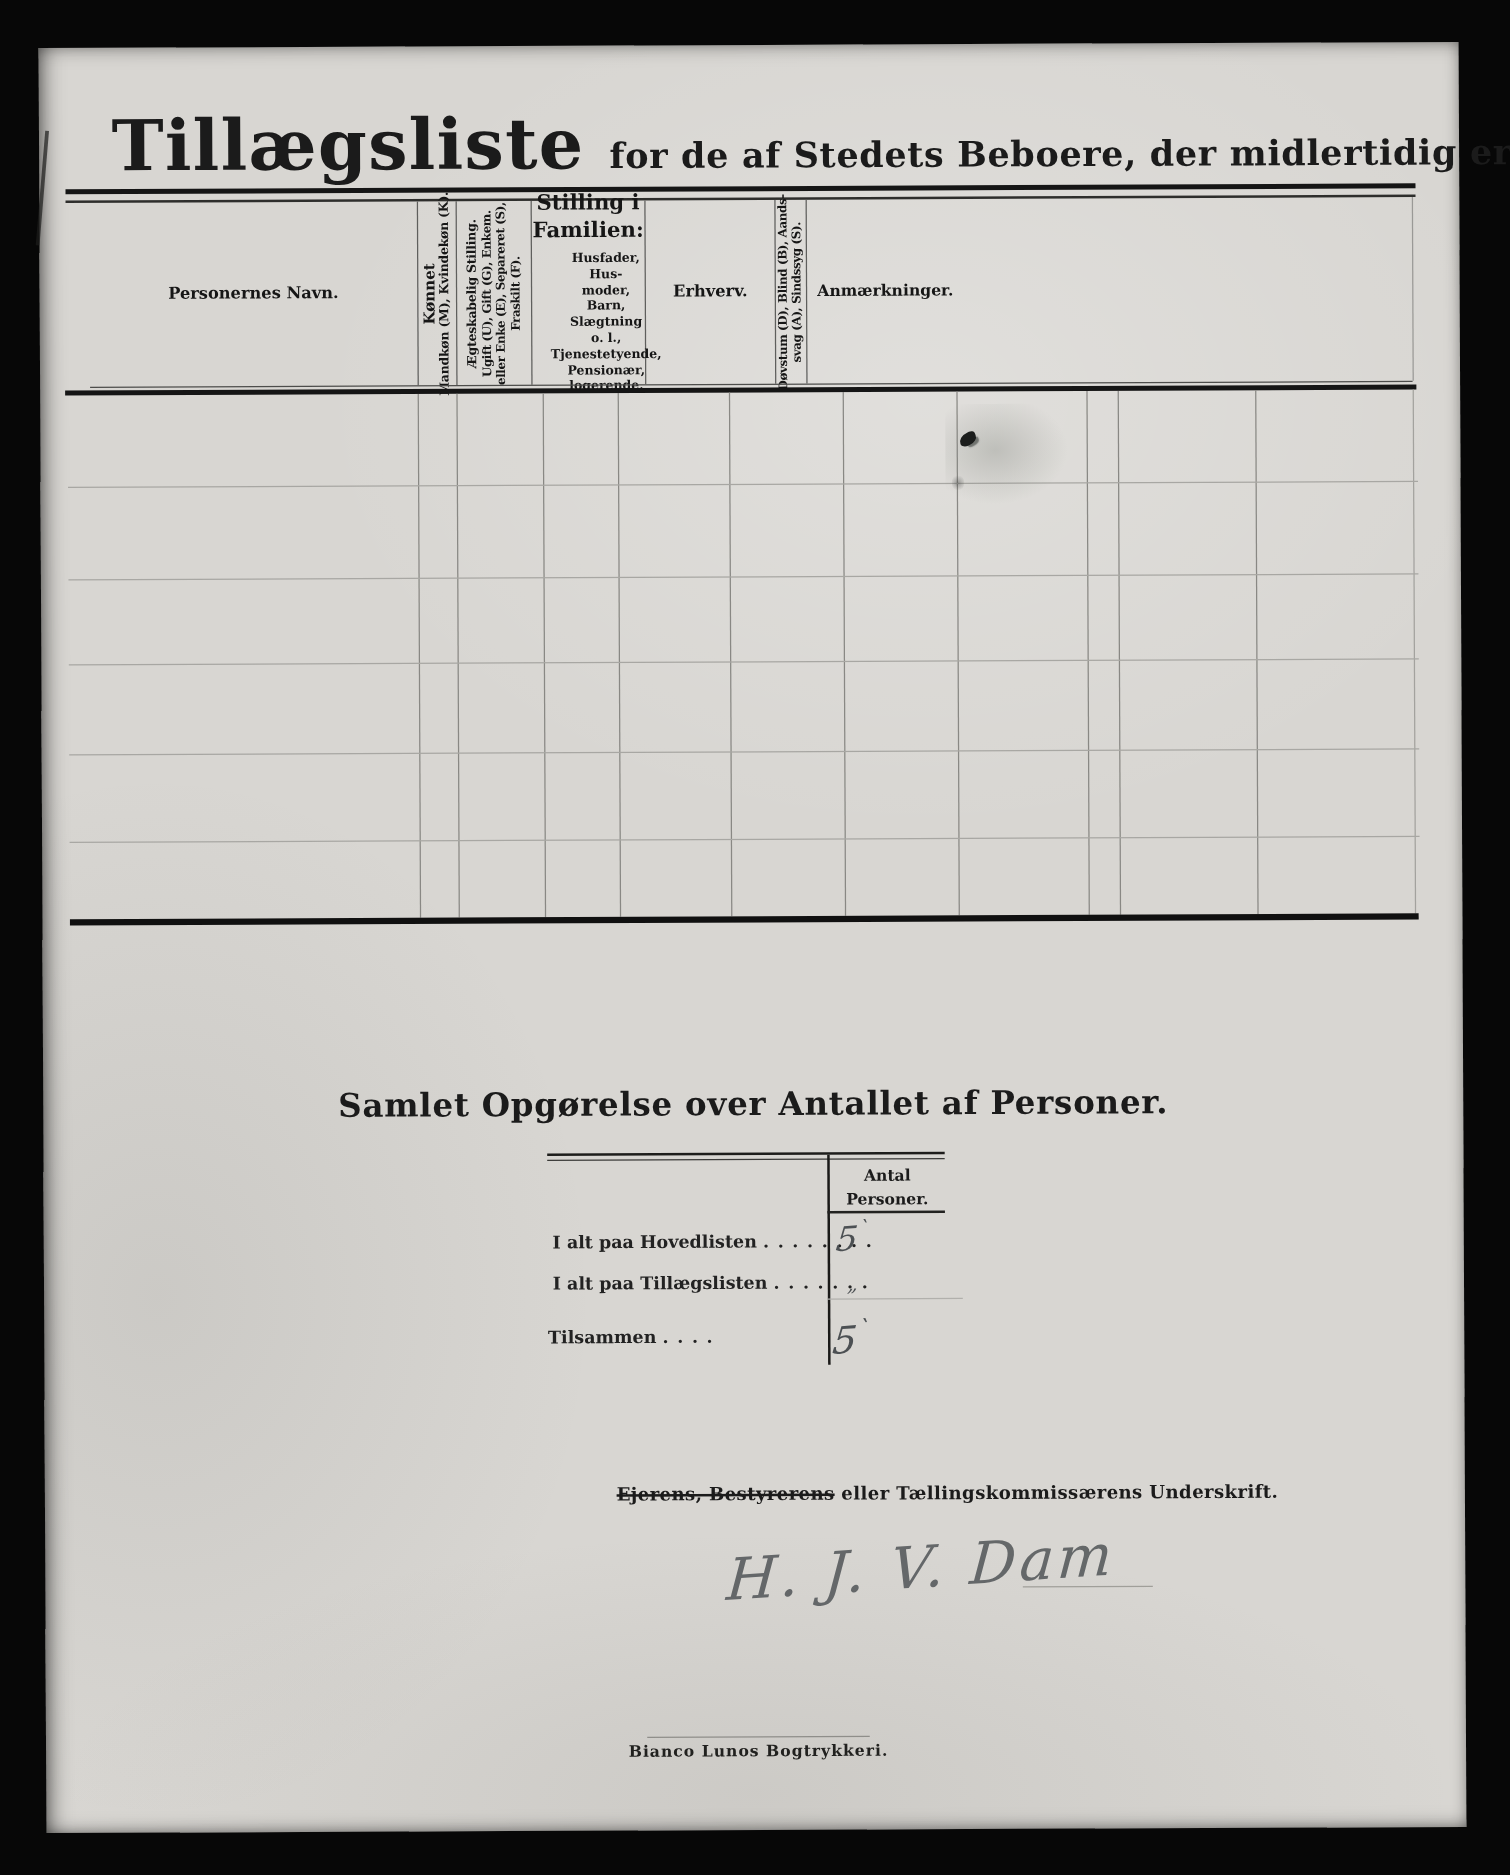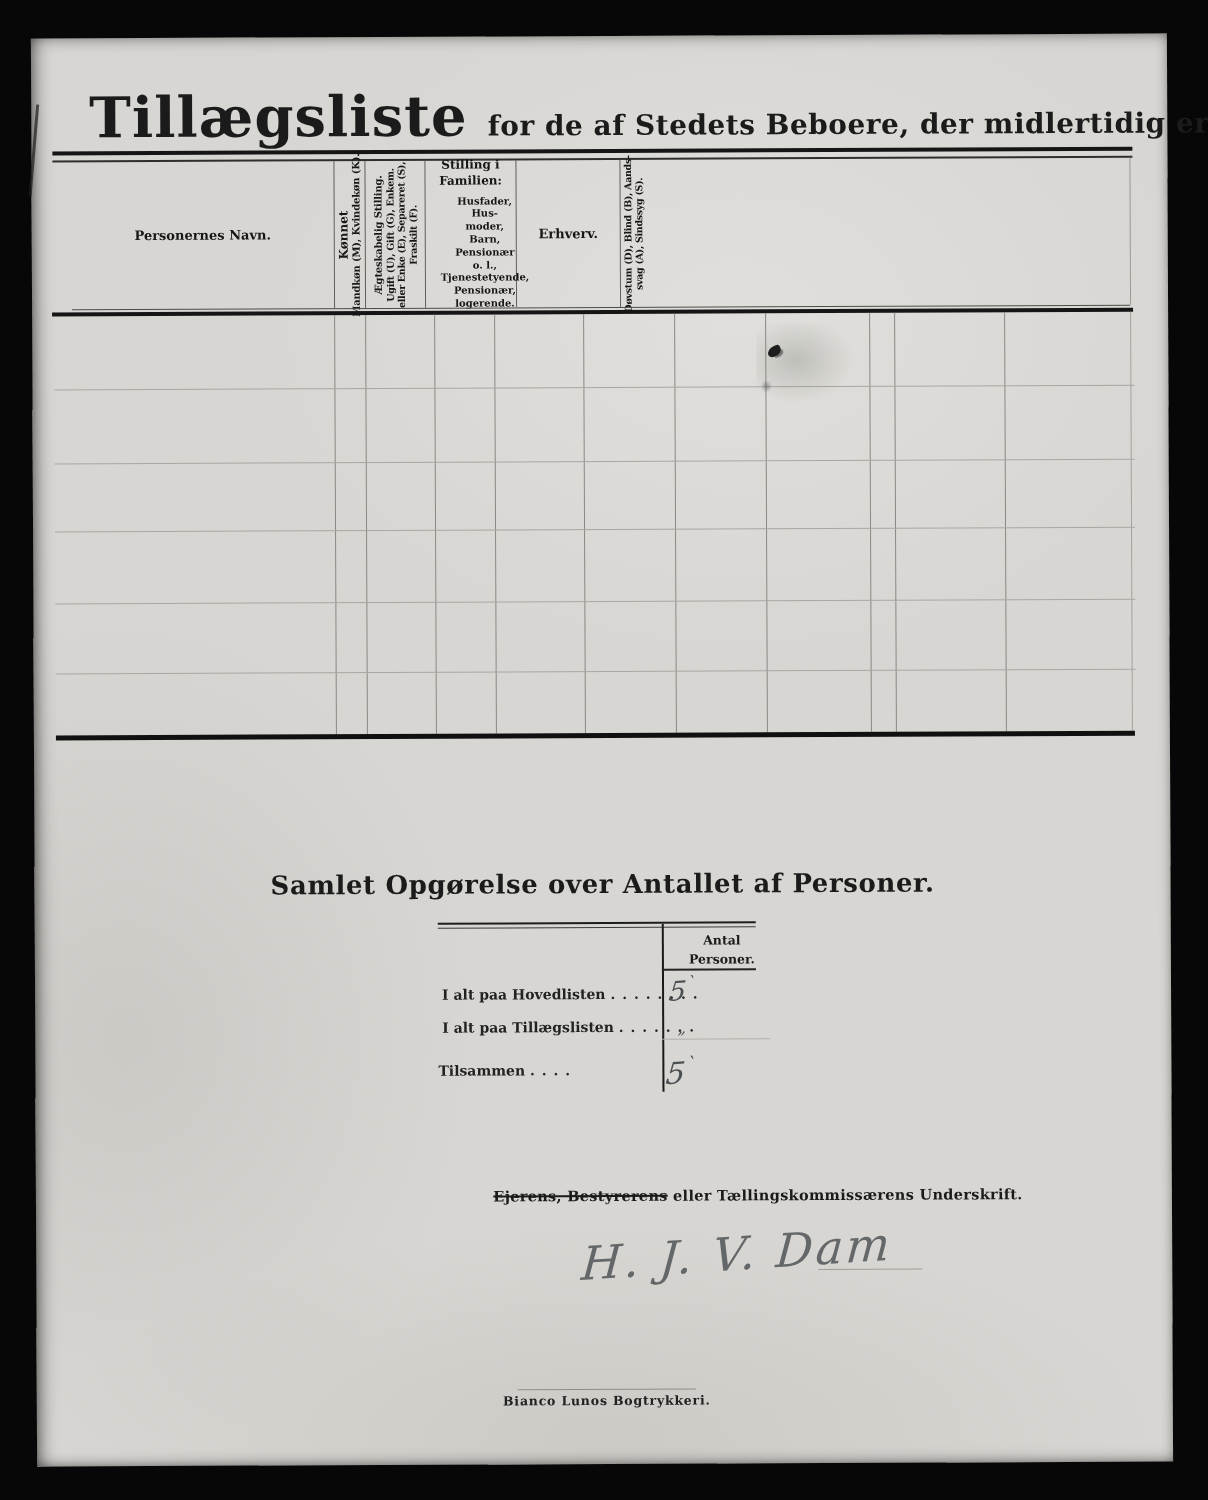--- a/index.html
+++ b/index.html
@@ -43,21 +43,21 @@
   .thead{position:absolute;left:40px;top:124px;width:1058px;height:147px;display:flex;border-right:1px solid #9a9996;}
   .hcell{box-sizing:border-box;border-right:1.5px solid #5f5f5d;position:relative;
          display:flex;flex-direction:column;align-items:center;justify-content:center;
          text-align:center;font-weight:bold;color:#161616;}
   .hcell:last-child{border-right:none;}
   .c0{width:263px;} .c1{width:31px;} .c2{width:69px;} .c3{width:60px;} .c4{width:89px;}
   .c5{width:91px;} .c6{width:91px;} .c7{width:104px;} .c8{width:25px;} .c9{width:110px;} .c10{width:125px;}
   .h-label{font-size:13px;line-height:1.35;}
   .h-label-sm{font-size:12.5px;line-height:1.5;}
   .h-sub{font-size:10px;line-height:1.28;margin-left:28px;}
-  .h-group-title{font-size:12px;line-height:1.3;margin-bottom:6px;}
+  .h-group-title{font-size:17px;line-height:1.3;margin-bottom:6px;}
   .rot{position:absolute;top:50%;left:50%;transform:translate(-50%,-50%) rotate(-90deg);
        white-space:nowrap;text-align:center;}
   .rot div{line-height:1.2;}
   .rot .big{font-size:12px;}
   .rot .small{font-size:10px;letter-spacing:-0.2px;}
   .rot .tiny{font-size:9.5px;letter-spacing:-0.3px;}
 
   .tbody{position:absolute;left:40px;top:278px;width:1058px;height:419px;display:flex;border-right:1px solid #a3a29e;}
   .bcol{box-sizing:border-box;border-right:1px solid #898884;height:100%;}
   .bcol:last-child{border-right:none;}
@@ -73,21 +73,21 @@
            background:radial-gradient(circle, rgba(60,62,60,0.4), rgba(60,62,60,0) 70%);}
 
   
   .sum-title{position:absolute;left:0;top:833px;width:1136px;text-align:center;
              font-size:26px;font-weight:bold;letter-spacing:0.6px;}
   .sumtab{position:absolute;left:403px;top:886px;width:318px;height:172px;}
   .sum-rule-top1{position:absolute;left:0;top:0;width:318px;height:2px;background:#1d1d1b;}
   .sum-rule-top2{position:absolute;left:0;top:5px;width:318px;height:1px;background:#3a3a38;}
   .sum-divider{position:absolute;left:224px;top:2px;width:2px;height:168px;background:#1a1a18;}
   .sum-colhead{position:absolute;left:226px;top:10px;width:92px;text-align:center;
-               font-size:12.5px;font-weight:bold;line-height:1.5;margin-left:12px;}
+               font-size:12.5px;font-weight:bold;line-height:1.5;}
   .sum-underline{position:absolute;left:224px;top:47px;width:94px;height:2px;background:#222220;}
   .sum-midline{position:absolute;left:224px;top:117px;width:108px;height:1px;background:#b1b0ac;}
   .sum-row{position:absolute;font-size:14px;font-weight:bold;white-space:nowrap;color:#222;}
   .sum-row-1{left:4px;top:64px;}
   .sum-row-2{left:4px;top:97px;}
   .sum-row-3{left:0;top:140px;width:220px;text-align:left;}
   .dots{letter-spacing:1px;}
   .hand{font-style:italic;color:#4c5053;font-family:"DejaVu Serif", serif;}
   .sum-val{position:absolute;transform:skewX(-10deg) rotate(-4deg);}
   .sum-val-1{left:231px;top:52px;font-size:27px;}
@@ -142,33 +142,36 @@
         <div class="tiny">Fraskilt (F).</div>
       </div>
     </div>
     <div class="hcell c6">
       <div class="h-group-title">
         <div>Stilling i</div>
         <div>Familien:</div>
       </div>
       <div class="h-sub">Husfader, Hus-</div>
       <div class="h-sub">moder, Barn,</div>
-      <div class="h-sub">Pensionær o. l.,</div>
+      <div class="h-sub">Slægtning o. l.,</div>
       <div class="h-sub">Tjenestetyende,</div>
       <div class="h-sub">Pensionær,</div>
       <div class="h-sub">logerende.</div>
     </div>
     <div class="hcell c7">
       <div class="h-label">Erhverv.</div>
     </div>
     <div class="hcell c8">
       <div class="rot">
         <div class="tiny">Døvstum (D), Blind (B), Aands-</div>
         <div class="tiny">svag (A), Sindssyg (S).</div>
       </div>
+    </div>
+    <div class="hcell c10">
+      <div class="h-label" style="font-size:12.5px;">Anmærkninger.</div>
     </div>
   </div>
 
   <div class="rule-head-thin rule" style="background:#4d4d4b;"></div>
   <div class="rule rule-head-thick"></div>
 
   <div class="tbody">
     <div class="bcol c0"></div>
     <div class="bcol c1"></div>
     <div class="bcol c2"></div>

